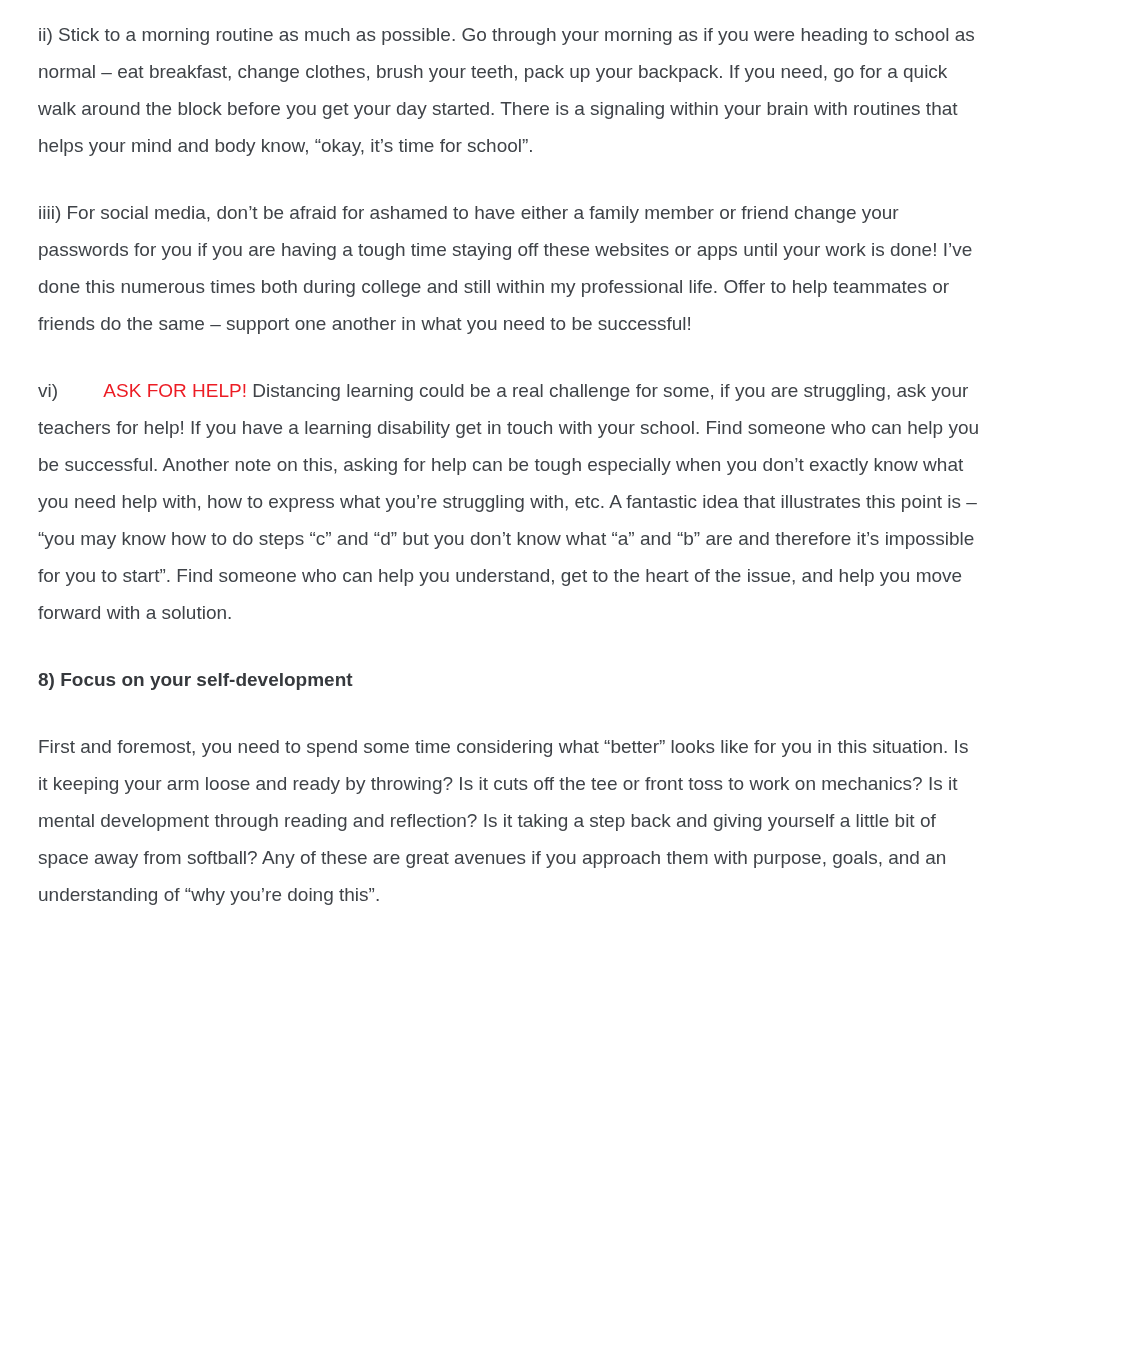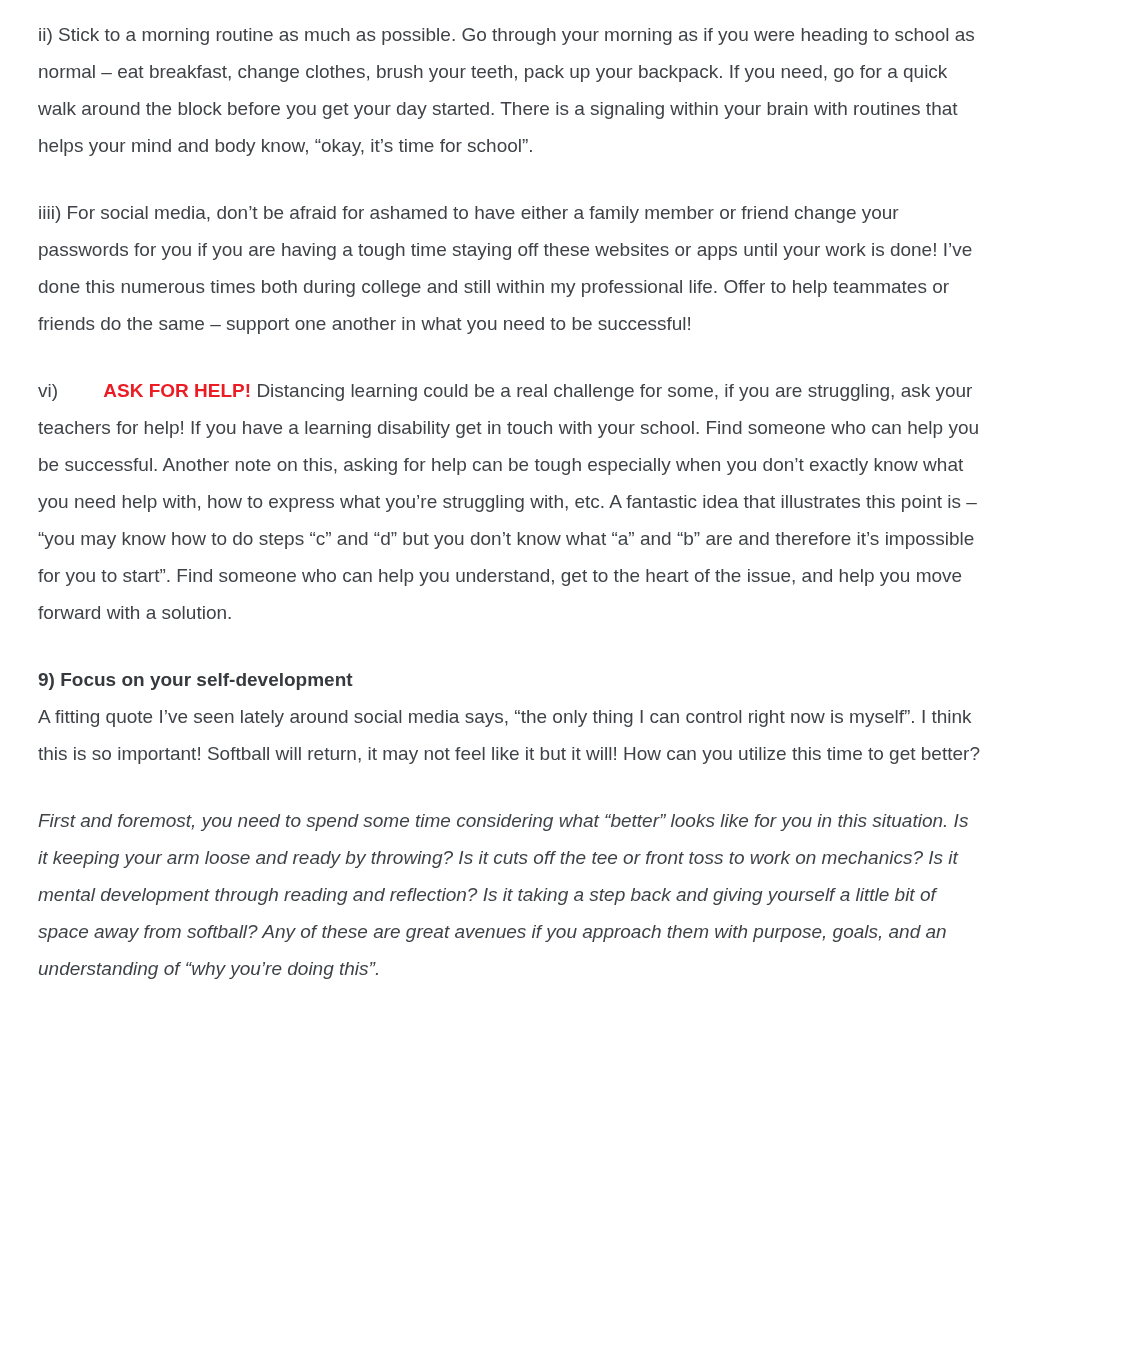--- a/index.html
+++ b/index.html
@@ -18,25 +18,24 @@
     color: #3f4348;
     font-size: 19px;
     line-height: 37px;
     -webkit-font-smoothing: antialiased;
   }
   .article p {
     margin: 0 0 30px 0;
   }
   .article p:last-child {
     margin-bottom: 0;
-    font-style: italic;
   }
   strong.red-emphasis {
     color: #ec1c24;
-    font-weight: 700;
+    font-weight: 400;
     margin-left: 40px;
   }
   strong.section-heading {
     color: #36393d;
     font-weight: 700;
   }
 </style>
 </head>
 <body>
 
@@ -48,19 +47,19 @@
 
 
   <p>
     <span>iiii) For social media, don’t be afraid for ashamed to have either a family member or friend change your passwords for you if you are having a tough time staying off these websites or apps until your work is done! I’ve done this numerous times both during college and still within my professional life. Offer to help teammates or friends do the same – support one another in what you need to be successful!</span>
   </p>
 
 
   <p><span>vi) </span><strong class="red-emphasis">ASK FOR HELP!</strong><span> Distancing learning could be a real challenge for some, if you are struggling, ask your teachers for help! If you have a learning disability get in touch with your school. Find someone who can help you be successful. Another note on this, asking for help can be tough especially when you don’t exactly know what you need help with, how to express what you’re struggling with, etc. A fantastic idea that illustrates this point is – “you may know how to do steps “c” and “d” but you don’t know what “a” and “b” are and therefore it’s impossible for you to start”. Find someone who can help you understand, get to the heart of the issue, and help you move forward with a solution.</span></p>
 
 
-  <p><strong class="section-heading">9) Focus on your self-development</strong><br><span>A fitting quote I’ve seen lately around social media says, “the only thing I can control right now is myself”. I think this is so important! Softball will return, it may not feel like it but it will! How can you utilize this time to get better?</span></p>
+  <p><strong class="section-heading">8) Focus on your self-development</strong><br></p>
 
   <p>
     <span>First and foremost, you need to spend some time considering what “better” looks like for you in this situation. Is it keeping your arm loose and ready by throwing? Is it cuts off the tee or front toss to work on mechanics? Is it mental development through reading and reflection? Is it taking a step back and giving yourself a little bit of space away from softball? Any of these are great avenues if you approach them with purpose, goals, and an understanding of “why you’re doing this”.</span>
   </p>
 
 </div>
 
 </body></html>

